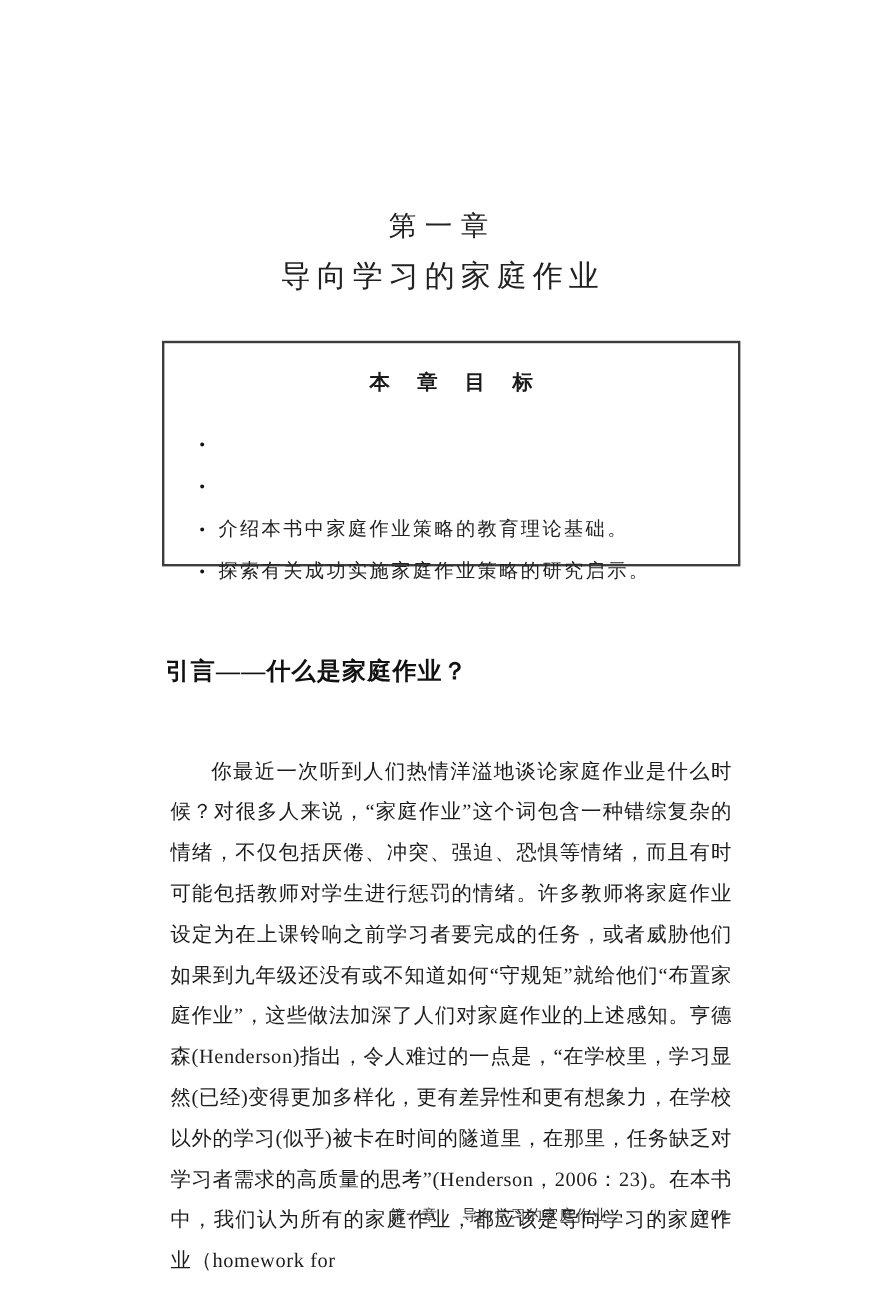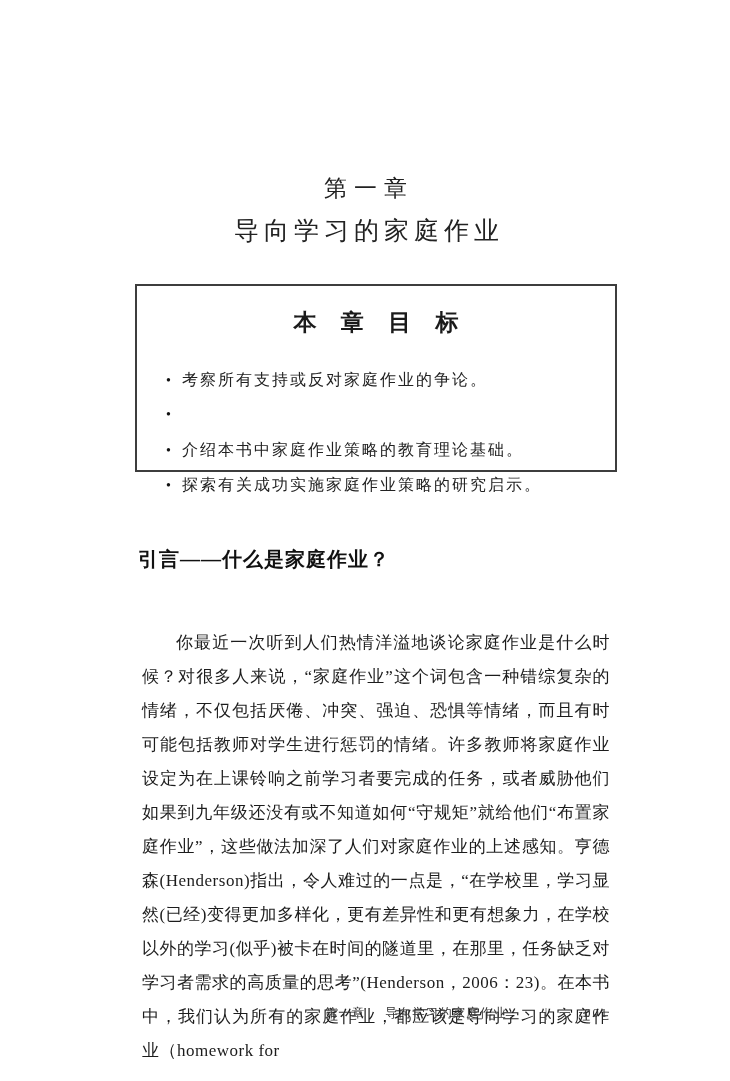--- a/index.html
+++ b/index.html
@@ -47,21 +47,21 @@
     width: 482px;
     height: 188px;
     border: 2px solid #3d3d3d;
     background: #ffffff;
   }
   .objectives-title {
     margin-top: 13px;
     text-align: center;
     font-family: "Liberation Sans", "DejaVu Sans", sans-serif;
     font-weight: 700;
-    font-size: 23px;
+    font-size: 17px;
     letter-spacing: 9px;
     text-indent: 9px; 
     color: #1a1a1a;
   }
   .objectives-list {
     list-style: none;
     margin-top: 12px;
     padding: 0 14px 0 17px;
   }
   .objective-item {
@@ -132,21 +132,20 @@
   <div class="chapter-block">
     <div class="chapter-number">第一章</div>
     <div class="chapter-title">导向学习的家庭作业</div>
   </div>
 
   <div class="objectives-box">
     <div class="objectives-title">本 章 目 标</div>
     <ul class="objectives-list">
       <li class="objective-item">
         <span class="objective-bullet">•</span>
-        <span class="objective-text">考察所有支持或反对家庭作业的争论。</span>
       </li>
       <li class="objective-item">
         <span class="objective-bullet">•</span>
       </li>
       <li class="objective-item">
         <span class="objective-bullet">•</span>
         <span class="objective-text">介绍本书中家庭作业策略的教育理论基础。</span>
       </li>
       <li class="objective-item">
         <span class="objective-bullet">•</span>

